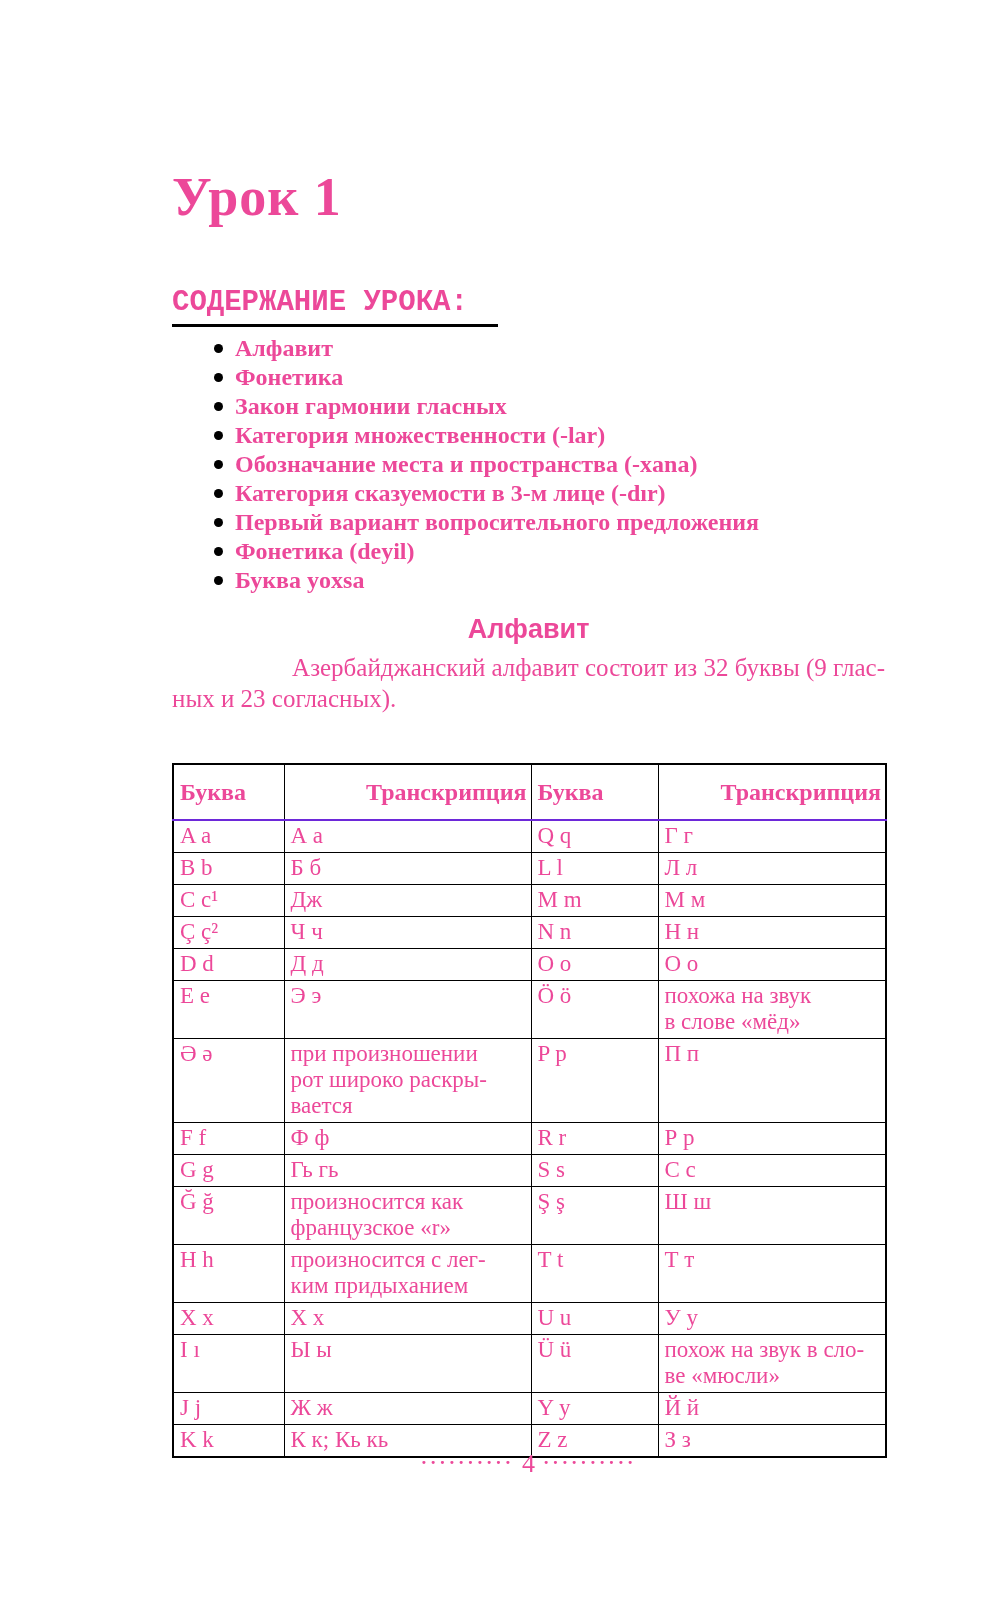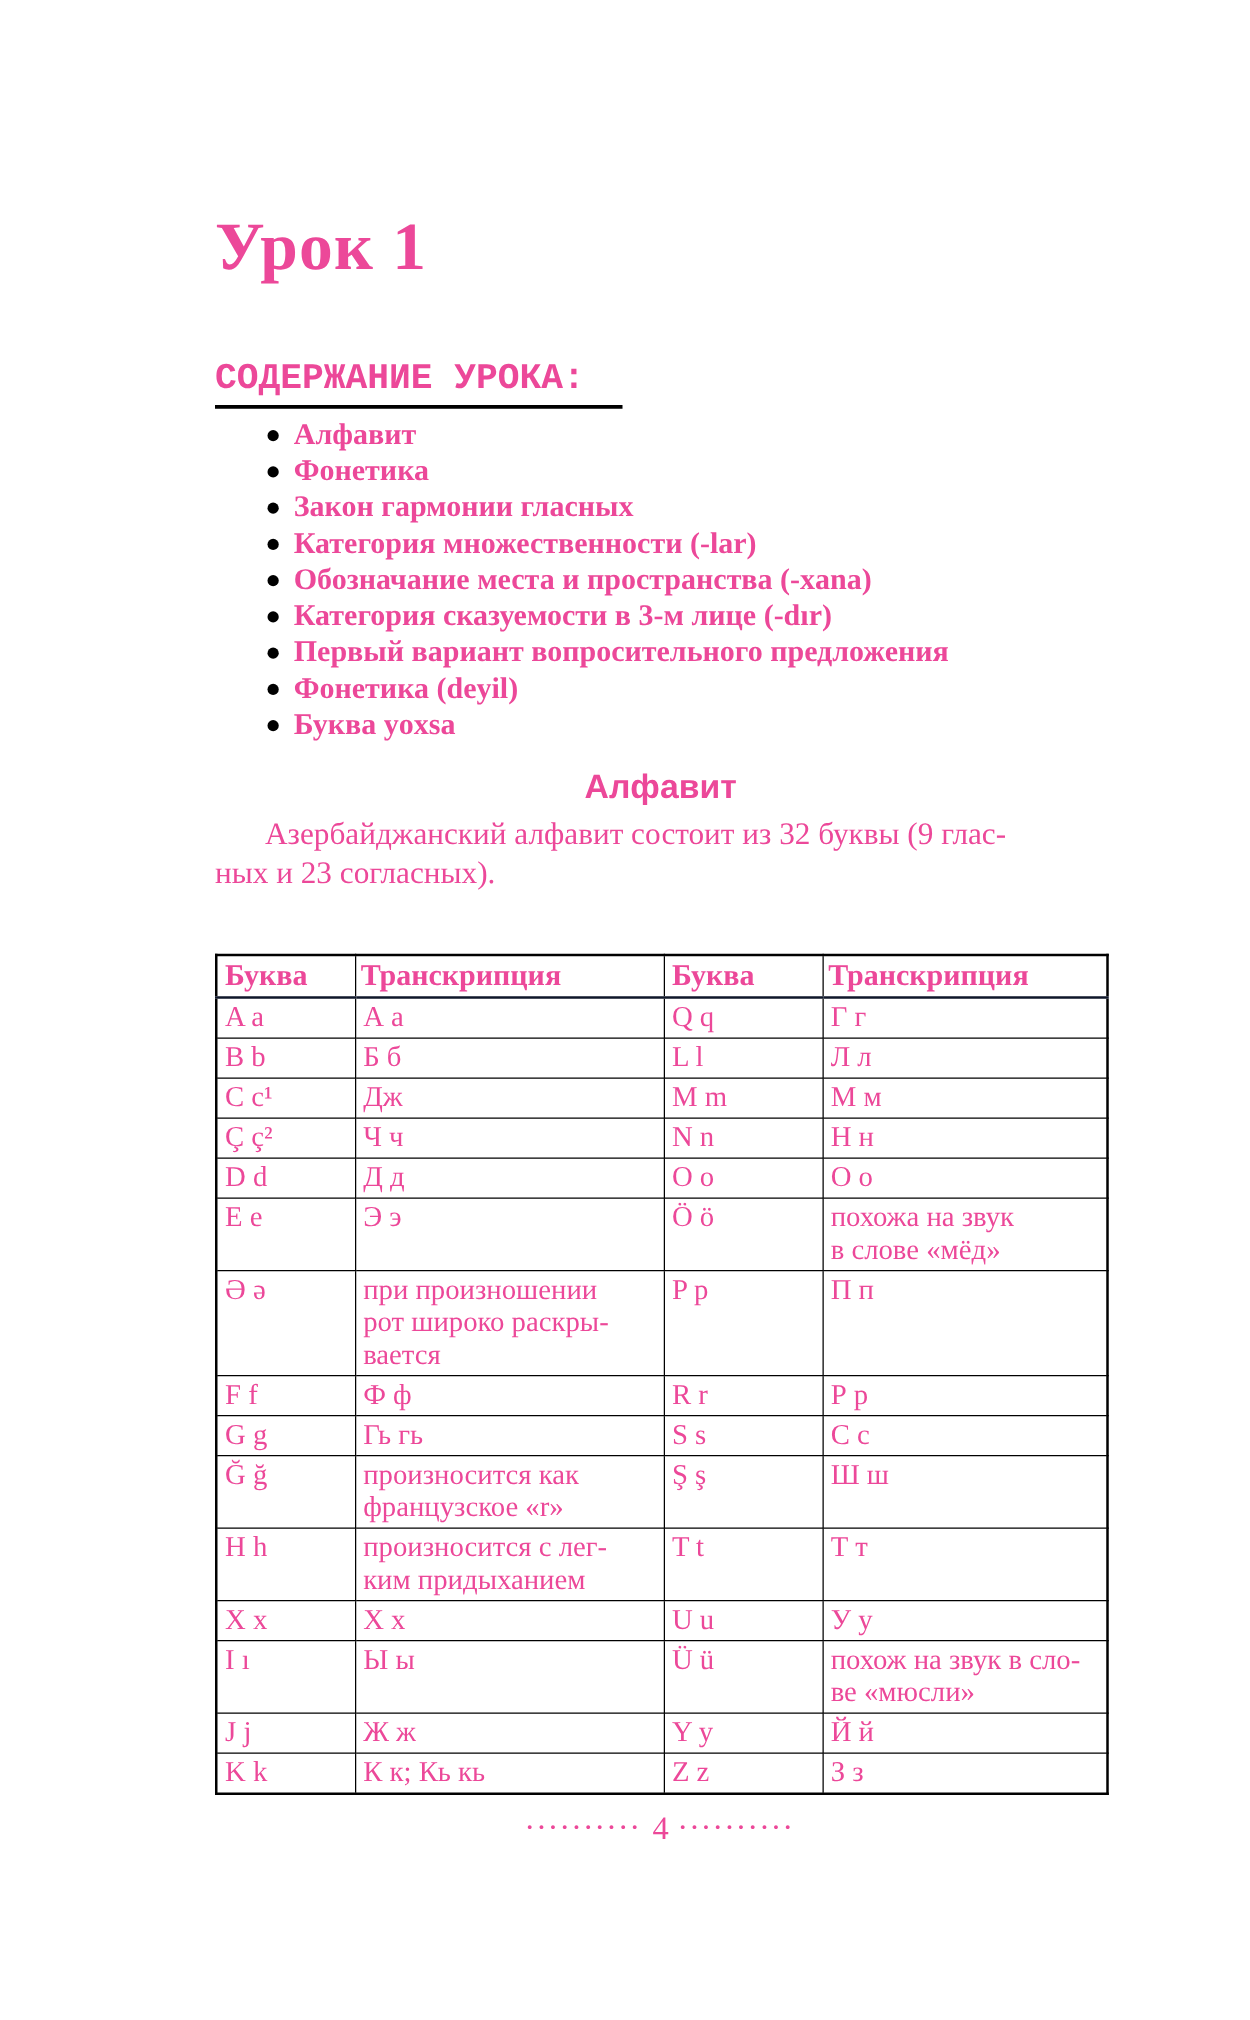--- a/index.html
+++ b/index.html
@@ -64,40 +64,40 @@
   }
   .intro {
     position: absolute;
     left: 172px; top: 652px;
     width: 713px;
     margin: 0;
     font-size: 25px;
     line-height: 31px;
   }
   .intro .line { display: block; }
-  .intro .line1 { padding-left: 40px; }
+  .intro .line1 { padding-left: 40px; text-align: right; }
   .alphabet-table {
     position: absolute;
     left: 172px; top: 763px;
     width: 713px;
     border-collapse: collapse;
     table-layout: fixed;
     font-size: 23px;
     line-height: 26px;
   }
   .alphabet-table, .alphabet-table th, .alphabet-table td { border: 1px solid #000; }
   .alphabet-table { border: 2px solid #000; }
   .alphabet-table thead th {
-    border-bottom: 2px solid #0f172a;
+    border-bottom: 2px solid #6d28d9;
     font-size: 24px;
     font-weight: bold;
-    padding: 3px 4px;
+    padding: 14px 4px;
   }
   .alphabet-table th.th-letter { text-align: left; padding-left: 6px; }
-  .alphabet-table th.th-trans { text-align: left; }
+  .alphabet-table th.th-trans { text-align: right; }
   .alphabet-table td {
     padding: 2px 4px 3px 6px;
     vertical-align: top;
     text-align: left;
     white-space: pre-line;
   }
   .col-letter1 { width: 111px; }
   .col-trans1  { width: 247px; }
   .col-letter2 { width: 127px; }
   .col-trans2  { width: 228px; }

